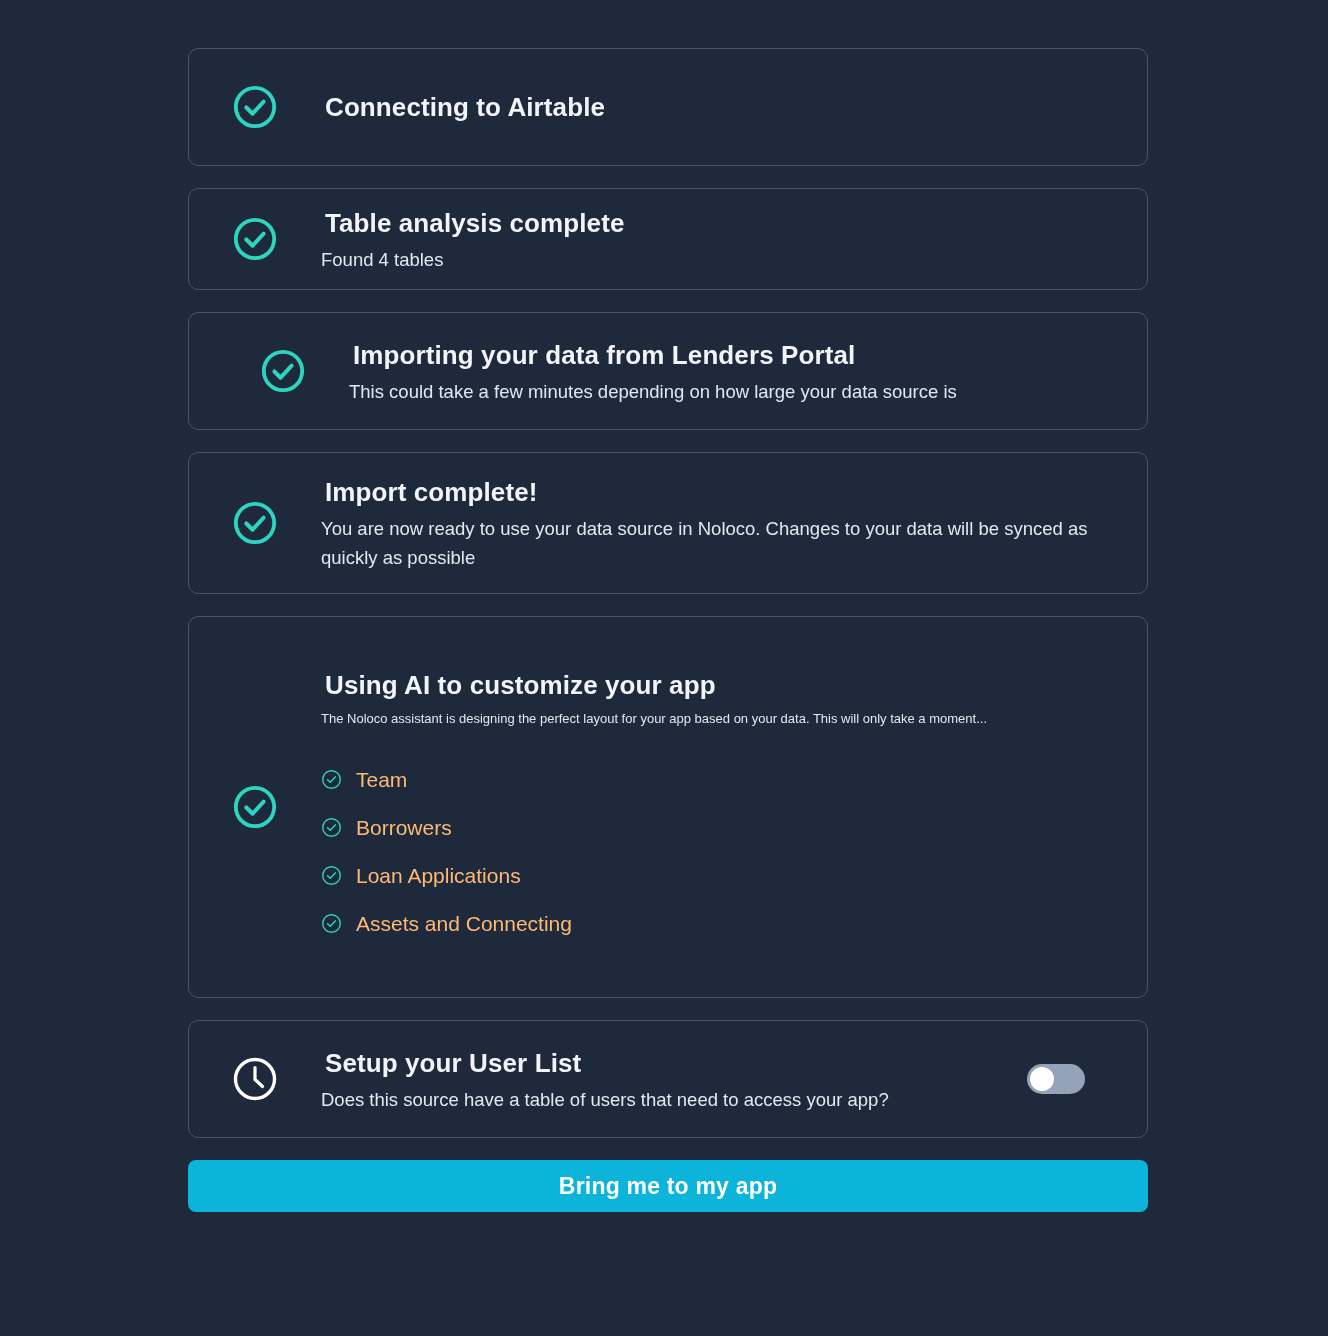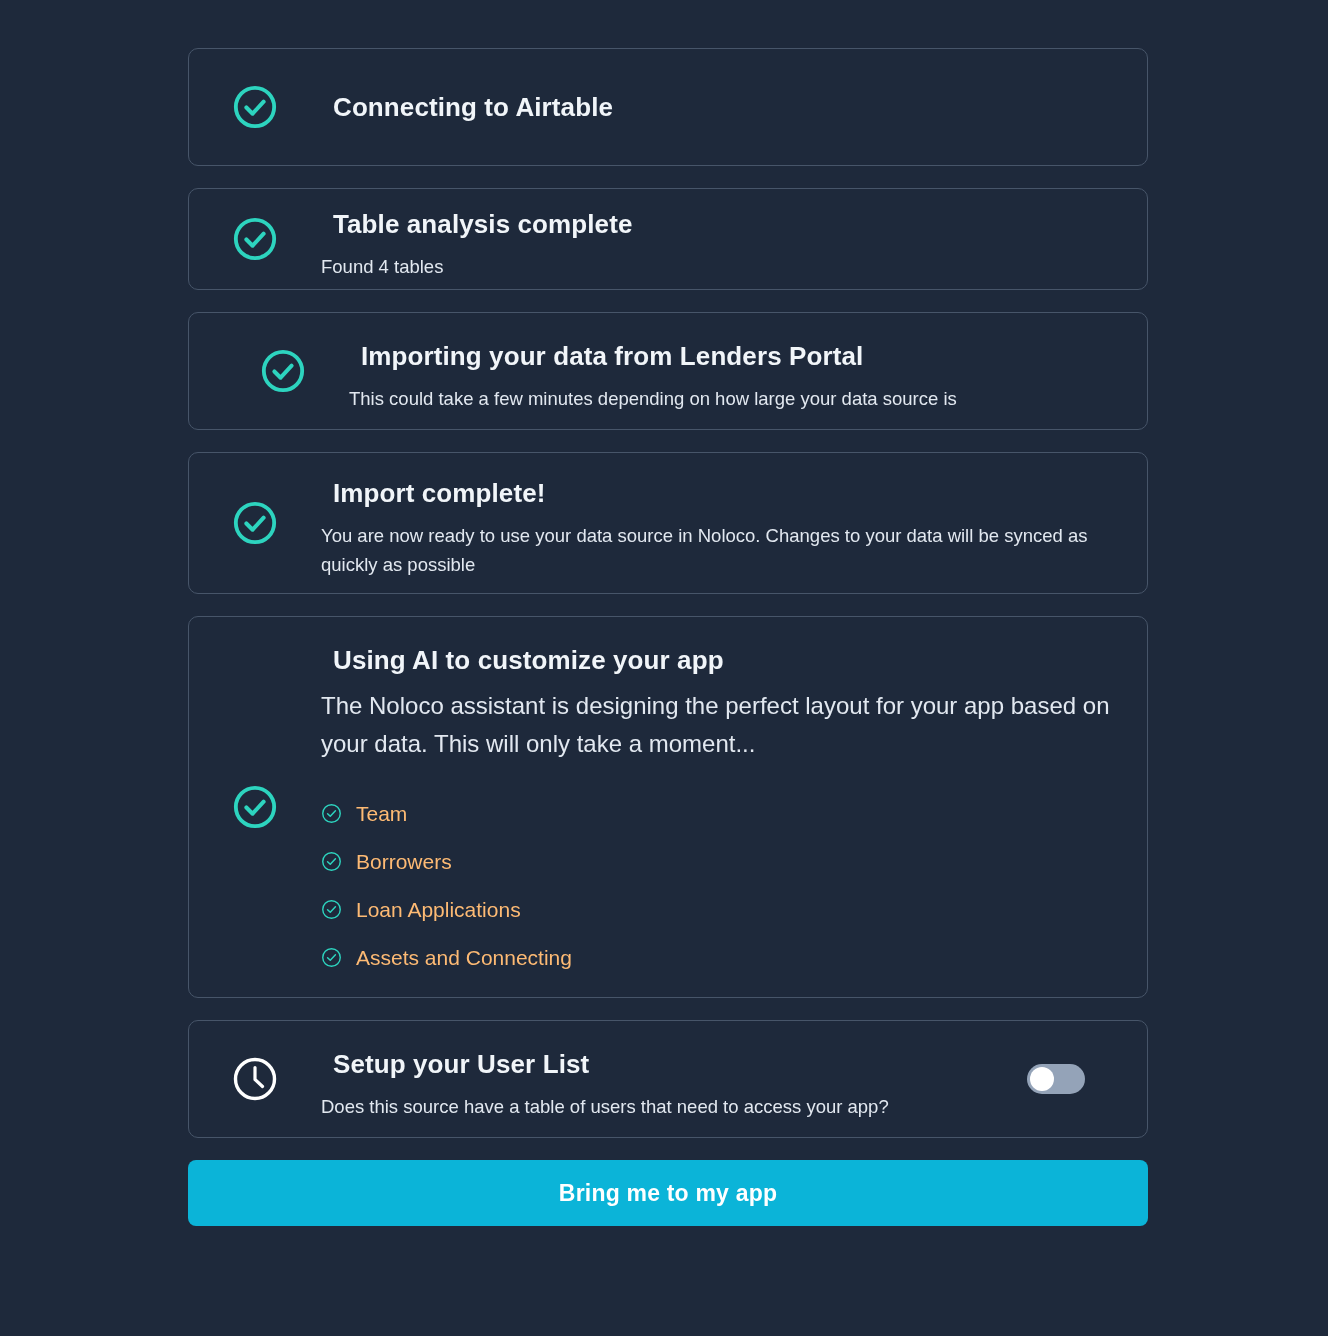--- a/index.html
+++ b/index.html
@@ -55,21 +55,21 @@
     flex: 1;
     padding-right: 24px;
   }
 
   .card-title {
     color: #f1f5f9;
     font-size: 26px;
     font-weight: bold;
     line-height: 1.18;
     letter-spacing: 0.1px;
-    margin: 12px;
+    margin: 4px;
   }
 
   .card-desc {
     color: #e2e8f0;
     font-size: 18.5px;
     line-height: 1.58;
     margin: 6px 0 0 0;
     font-weight: normal;
   }
 
@@ -90,21 +90,21 @@
     display: block;
   }
 
   
   .ai-body {
     flex: 1;
     padding: 0 24px 0 0;
   }
   .ai-desc {
     color: #e2e8f0;
-    font-size: 24px;
+    font-size: 13px;
     line-height: 1.58;
     margin: 8px 0 0 0;
     max-width: 800px;
   }
   .ai-list {
     list-style: none;
     margin: 26px 0 0 0;
     padding: 0;
   }
   .ai-list li {
@@ -156,21 +156,21 @@
     width: 24px;
     height: 24px;
     border-radius: 50%;
     background: #ffffff;
   }
 
   
   .primary-btn {
     box-sizing: border-box;
     width: 960px;
-    height: 66px;
+    height: 52px;
     background: #0bb4d8;
     border: none;
     border-radius: 8px;
     color: #ffffff;
     font-size: 23px;
     font-weight: bold;
     font-family: "Liberation Sans", sans-serif;
     letter-spacing: 0.2px;
     cursor: pointer;
     display: flex;

